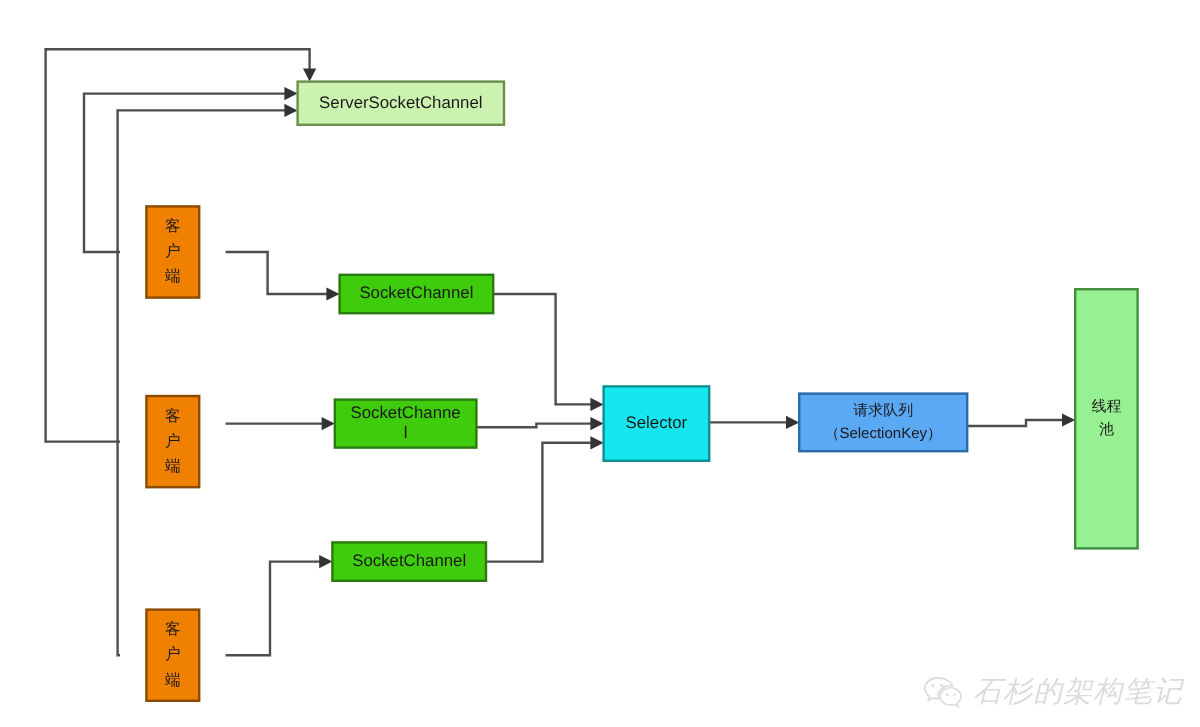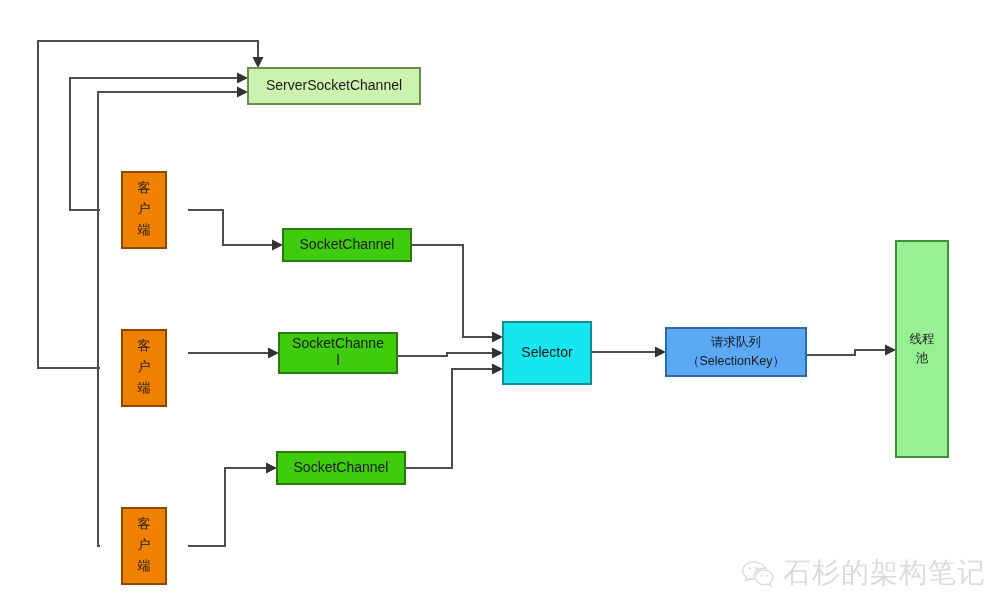--- a/index.html
+++ b/index.html
@@ -58,24 +58,25 @@
     bottom: 14px;
     display: flex;
     align-items: center;
     gap: 8px;
     opacity: 0.30;
     pointer-events: none;
     user-select: none;
   }
   .watermark-text {
     font-family: "DejaVu Sans", "Liberation Sans", sans-serif;
-    font-size: 28px;
+    font-size: 24px;
     color: #8a8a8a;
     letter-spacing: 1px;
     white-space: nowrap;
+    font-style: italic;
   }
   .watermark-icon {
     width: 34px;
     height: 28px;
     flex: 0 0 auto;
   }
 </style>
 </head>
 <body>
 

